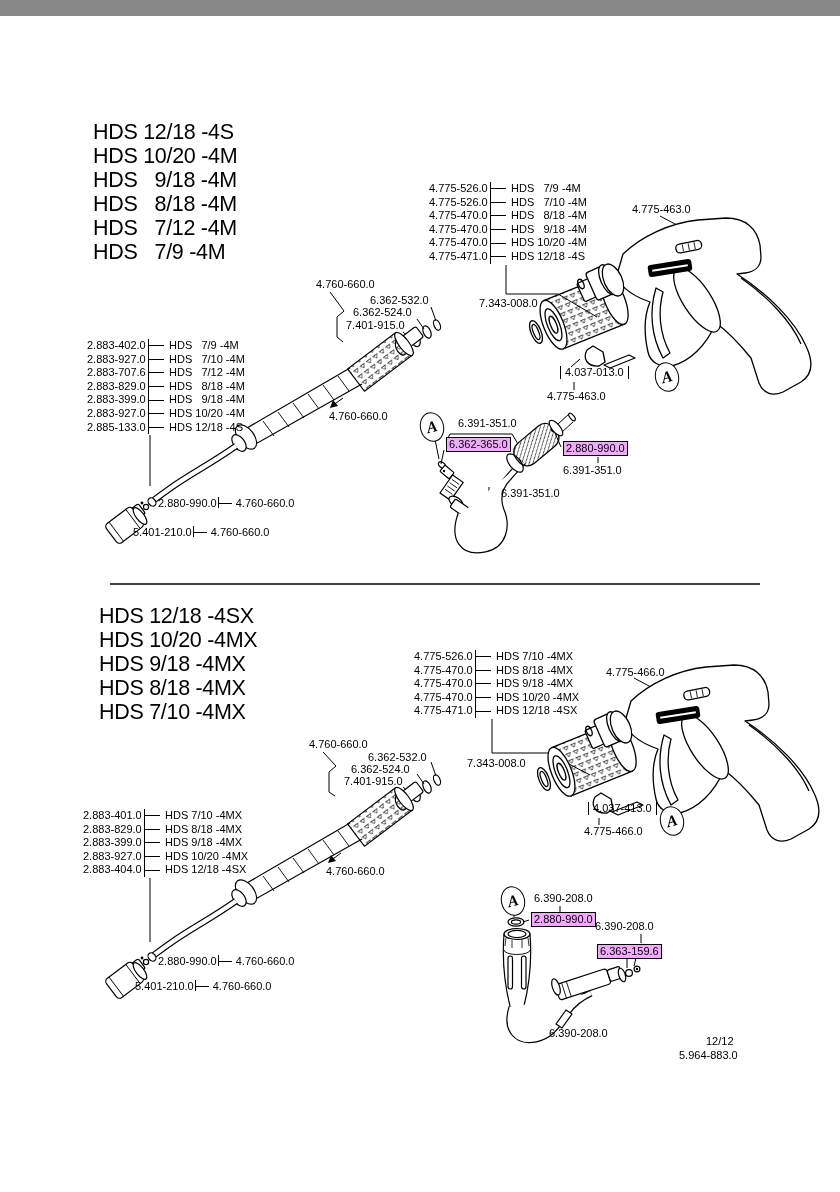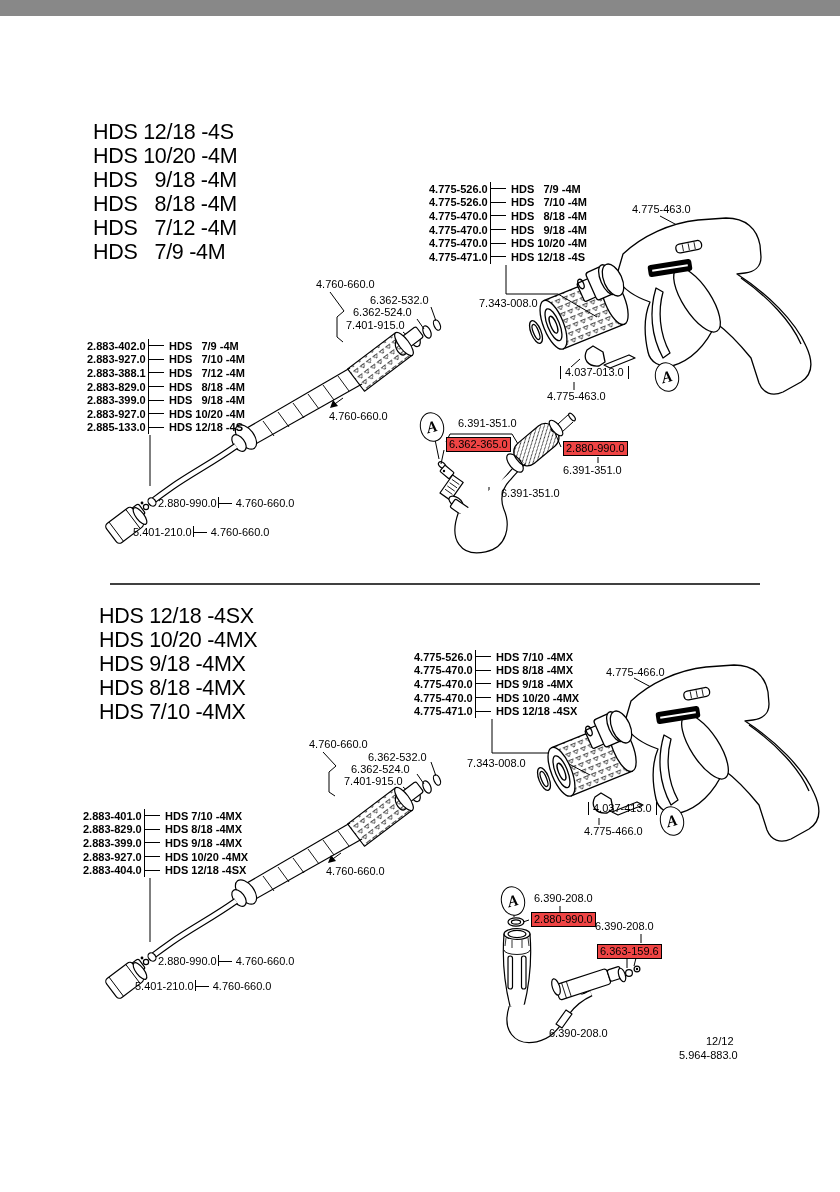--- a/index.html
+++ b/index.html
@@ -1,24 +1,24 @@
 <!DOCTYPE html>
 <html><head>
 <meta charset="utf-8">
 <style>
   html,body{margin:0;padding:0;background:#888;}
   .page{position:relative;width:840px;height:1192px;background:#fff;
         font-family:"Liberation Sans",sans-serif;color:#000;overflow:hidden;margin:16px auto;}
   .models{position:absolute;font-size:21.5px;line-height:24px;white-space:pre;
           letter-spacing:-0.3px;font-weight:400;}
   .lbl{position:absolute;font-weight:normal;font-size:11px;line-height:13px;white-space:pre;}
-  .boxed{border:1px solid #000;padding:0 2px;background:#ef4444;}
+  .boxed{border:1px solid #000;padding:0 2px;background:#f0abfc;}
   .hbracket{border-left:1.4px solid #000;border-right:1.4px solid #000;padding:0 4px;text-align:right;}
   .ptable{position:absolute;}
-  .prow{display:flex;align-items:center;height:13.6px;font-weight:bold;font-size:11px;white-space:pre;}
+  .prow{display:flex;align-items:flex-start;height:13.6px;font-weight:normal;font-size:11px;white-space:pre;}
   .pnum{display:inline-block;width:61px;}
   .conn{width:15px;height:13.6px;border-left:1px solid #000;
         background:linear-gradient(#000,#000) 50% 50%/100% 1px no-repeat;margin-right:5px;flex:none;}
   .conn2{display:inline-block;width:13px;height:11px;border-left:1px solid #000;
         background:linear-gradient(#000,#000) 50% 58%/100% 1px no-repeat;margin:0 4px 0 1px;vertical-align:-1px;}
   .amark{position:absolute;width:22px;height:28px;border:1.7px solid #000;border-radius:50%;
          display:flex;align-items:center;justify-content:center;
          font-family:"Liberation Serif",serif;font-style:italic;font-weight:bold;font-size:16px;
          transform:rotate(-14deg);background:#fff;}
   svg.art{position:absolute;left:0;top:0;}
@@ -226,21 +226,21 @@
 <div class="lbl" style="left:632px;top:187px">4.775-463.0</div>
 <div class="lbl" style="left:316px;top:262px">4.760-660.0</div>
 <div class="lbl" style="left:370px;top:278px">6.362-532.0</div>
 <div class="lbl" style="left:353px;top:290px">6.362-524.0</div>
 <div class="lbl" style="left:346px;top:303px">7.401-915.0</div>
 <div class="lbl" style="left:479px;top:281px">7.343-008.0</div>
 
 <div class="ptable" style="left:87px;top:323px">
   <div class="prow"><span class="pnum">2.883-402.0</span><span class="conn"></span><span>HDS   7/9 -4M</span></div>
   <div class="prow"><span class="pnum">2.883-927.0</span><span class="conn"></span><span>HDS   7/10 -4M</span></div>
-  <div class="prow"><span class="pnum">2.883-388.1</span><span class="conn"></span><span>HDS   7/12 -4M</span></div>
+  <div class="prow"><span class="pnum">2.883-707.6</span><span class="conn"></span><span>HDS   7/12 -4M</span></div>
   <div class="prow"><span class="pnum">2.883-829.0</span><span class="conn"></span><span>HDS   8/18 -4M</span></div>
   <div class="prow"><span class="pnum">2.883-399.0</span><span class="conn"></span><span>HDS   9/18 -4M</span></div>
   <div class="prow"><span class="pnum">2.883-927.0</span><span class="conn"></span><span>HDS 10/20 -4M</span></div>
   <div class="prow"><span class="pnum">2.885-133.0</span><span class="conn"></span><span>HDS 12/18 -4S</span></div>
 </div>
 
 <div class="lbl" style="left:329px;top:394px">4.760-660.0</div>
 <div class="lbl hbracket" style="left:560px;top:350px">4.037-013.0</div>
 <div class="lbl" style="left:547px;top:374px">4.775-463.0</div>
 <div class="amark" style="left:655px;top:346px">

